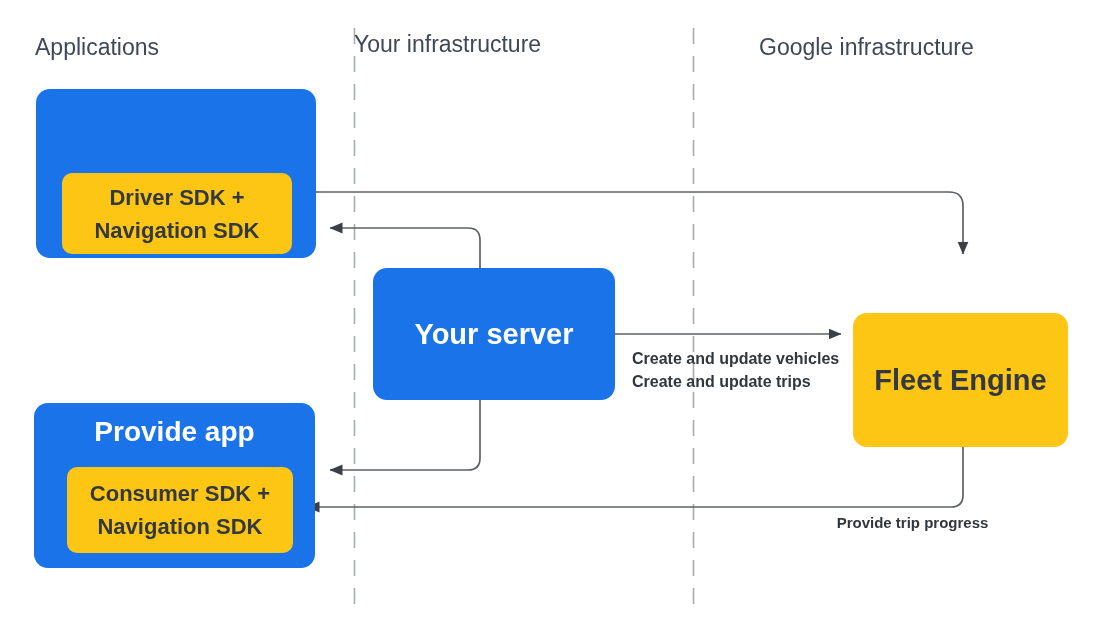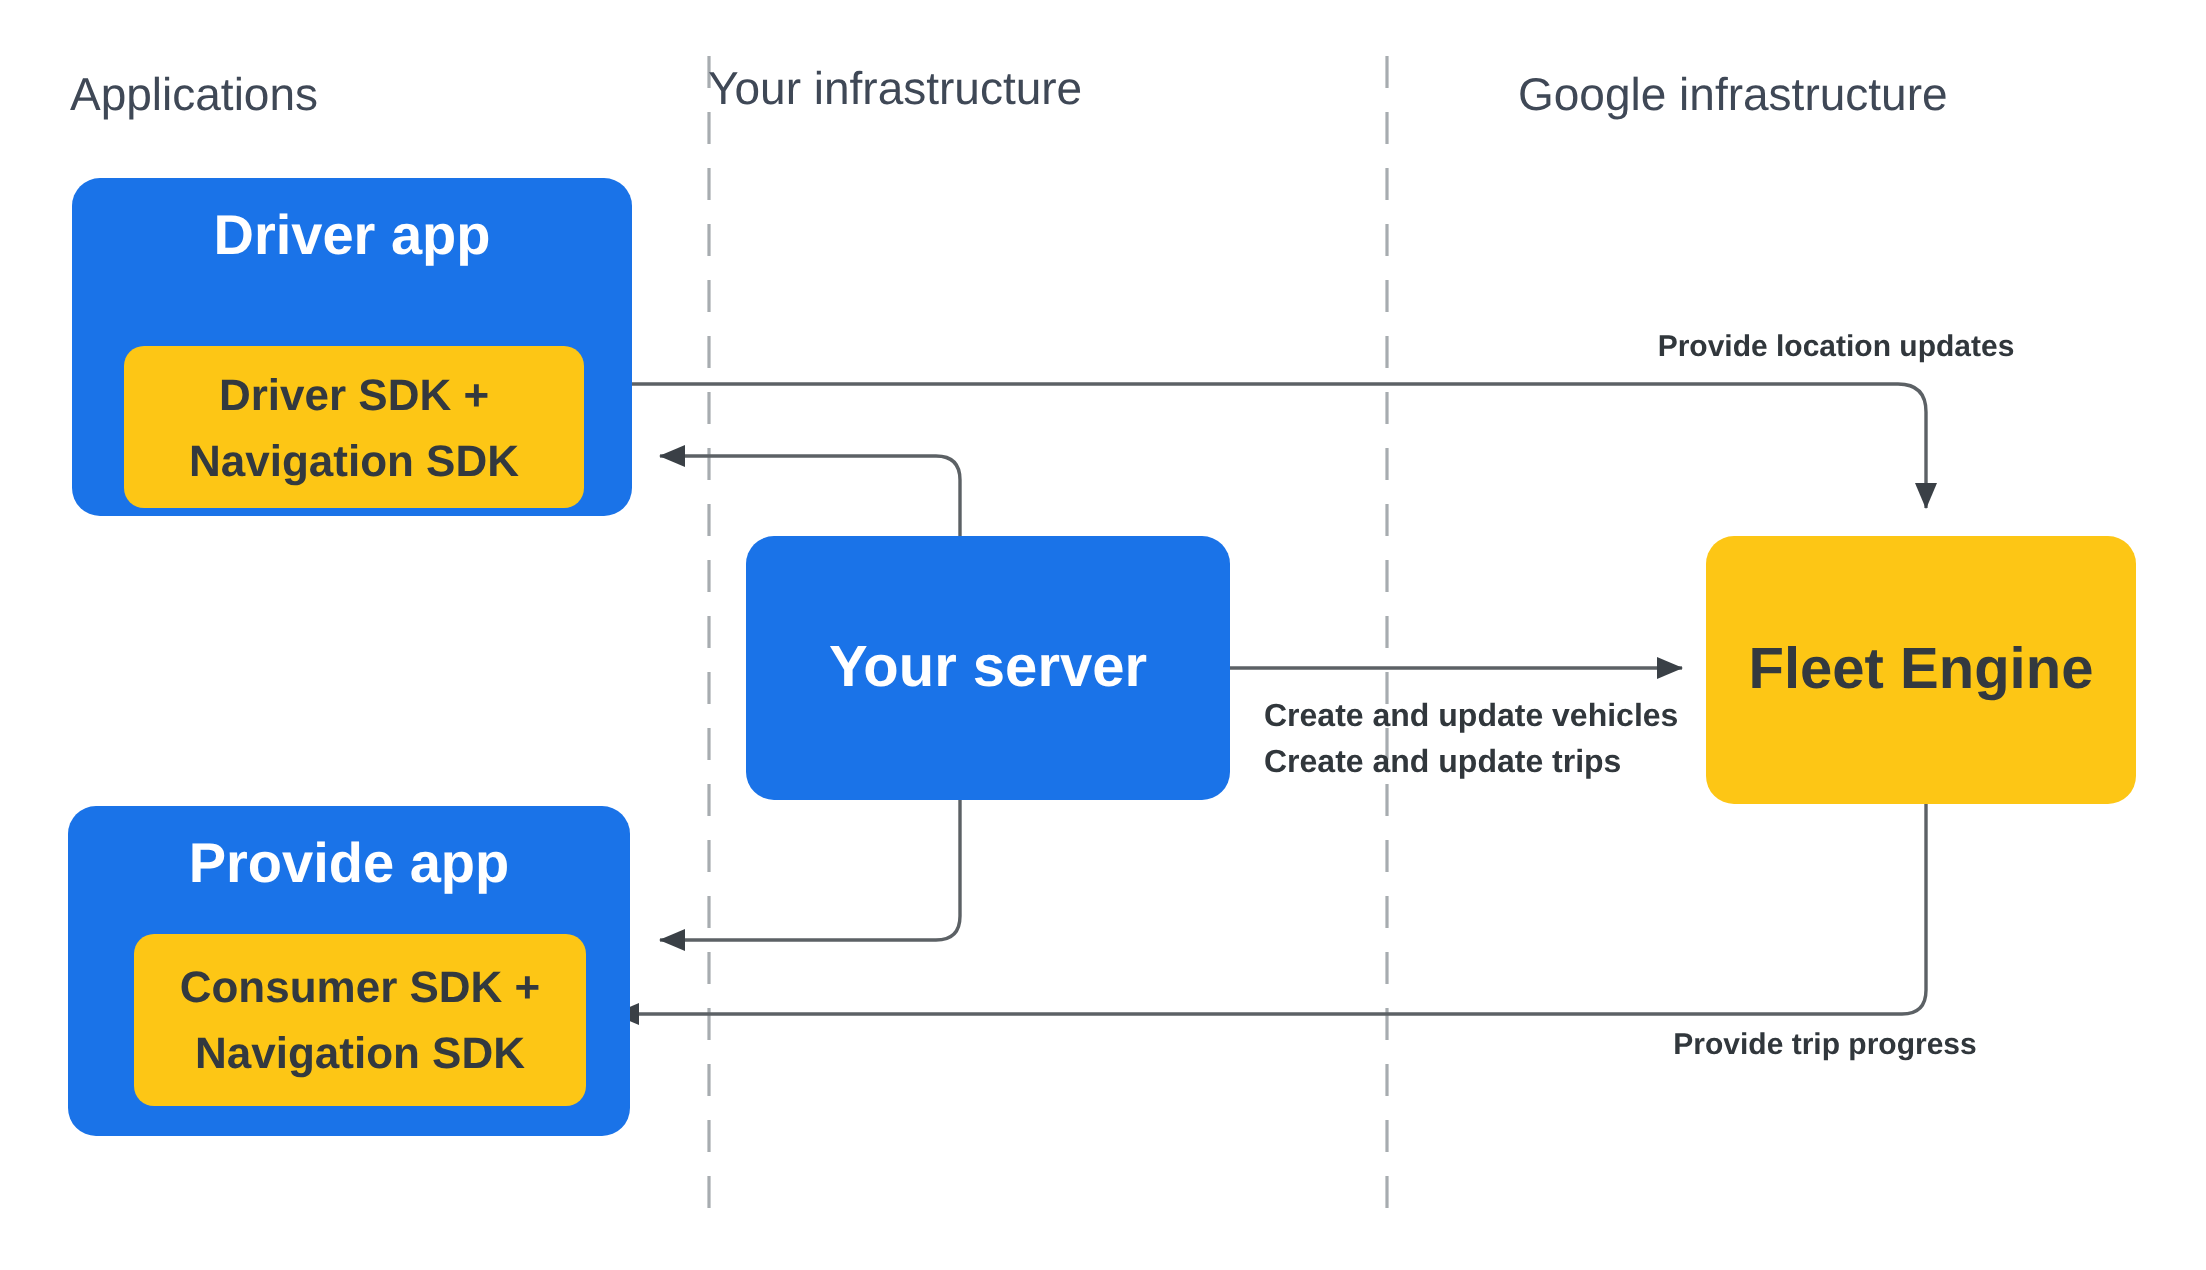--- a/index.html
+++ b/index.html
@@ -26,21 +26,21 @@
     font-weight: 400;
     color: #3f4856;
     line-height: 28px;
   }
   .node {
     position: absolute;
     border-radius: 14px;
     box-sizing: border-box;
   }
   .node.blue   { background: #1a73e8; }
-  .node.yellow { background: #fdc615; }
+  .node.yellow { background: #fdc615; margin-top: 45px; }
   .node-title {
     width: 100%;
     text-align: center;
     font-weight: 700;
     color: #ffffff;
     font-size: 28px;
     line-height: 30px;
   }
   .node-title.on-top { position: absolute; top: 14px; left: 0; }
   .center-box {
@@ -102,21 +102,20 @@
     <path d="M 480 400 L 480 458 Q 480 470 468 470 L 330 470" fill="none" stroke="#5c6165" stroke-width="1.7" marker-end="url(#arrow)"></path>
 
     <path d="M 963 402 L 963 495 Q 963 507 951 507 L 307 507" fill="none" stroke="#5c6165" stroke-width="1.7" marker-end="url(#arrow)"></path>
   </svg>
 
   <div class="col-header" style="left:35px; top:33px; width:280px;">Applications</div>
   <div class="col-header" style="left:354px; top:30px; width:354px;">Your infrastructure</div>
   <div class="col-header" style="left:759px; top:33px; width:345px;">Google infrastructure</div>
 
   <div class="node blue" style="left:36px; top:89px; width:280px; height:169px;">
-    <div class="node-title on-top">Driver app</div>
     <div class="sdk-box" style="left:26px; top:63px; width:230px; height:81px;margin-top:21px;">
       <div class="sdk-line">Driver SDK +</div>
       <div class="sdk-line">Navigation SDK</div>
     </div>
   </div>
 
   <div class="node blue" style="left:34px; top:403px; width:281px; height:165px;">
     <div class="node-title on-top">Provide app</div>
     <div class="sdk-box" style="left:33px; top:64px; width:226px; height:86px;">
       <div class="sdk-line">Consumer SDK +</div>
@@ -125,21 +124,20 @@
   </div>
 
   <div class="node blue center-box" style="left:373px; top:268px; width:242px; height:132px;">
     <div class="node-title">Your server</div>
   </div>
 
   <div class="node yellow center-box" style="left:853px; top:268px; width:215px; height:134px;">
     <div class="node-title dark-title">Fleet Engine</div>
   </div>
 
-  <div class="edge-label center" style="left:812px; top:164px; width:212px;">Provide location updates</div>
 
   <div class="edge-label two-line" style="left:600px; top:347px;margin-left:32px;">
     <div>Create and update vehicles</div>
     <div>Create and update trips</div>
   </div>
 
   <div class="edge-label center" style="left:810px; top:513px; width:205px;">Provide trip progress</div>
 
 </div>
 

